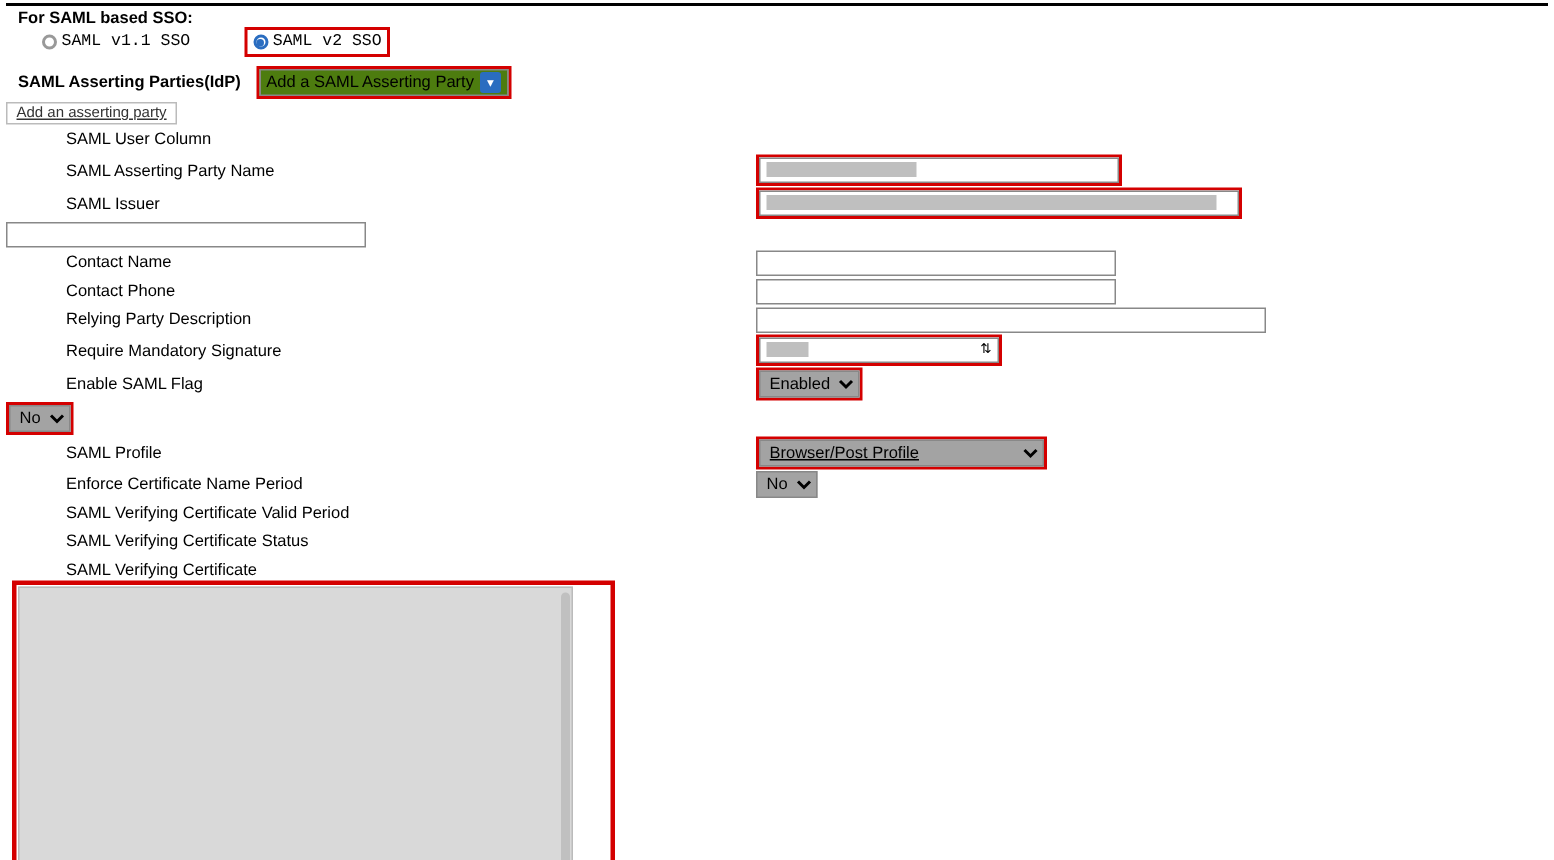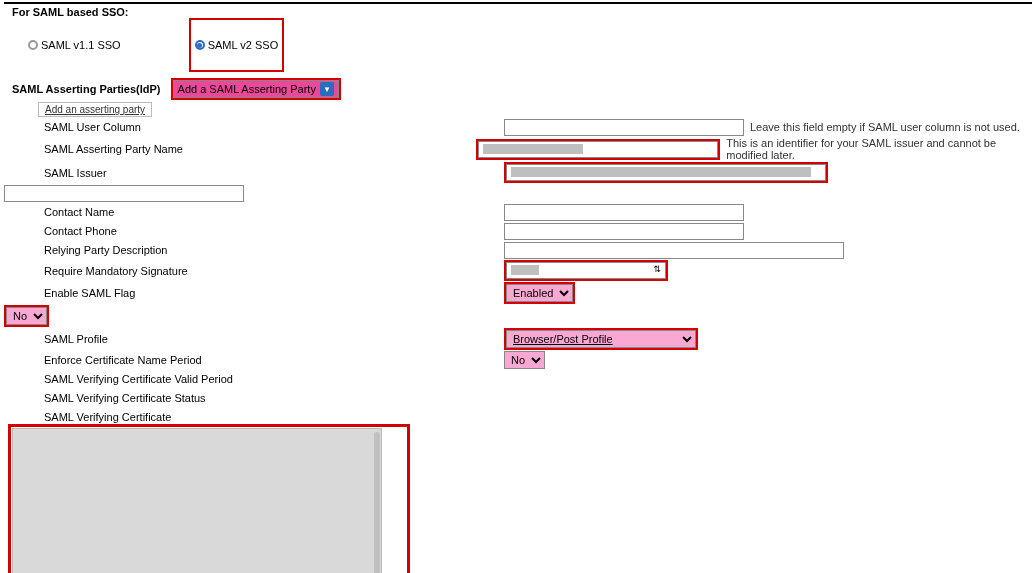--- a/index.html
+++ b/index.html
@@ -16,38 +16,38 @@
     .row { display: flex; align-items: center; min-height: 18px; margin-top: 1px; }
     .label-col { width: 500px; padding-left: 40px; }
     .input-col { display: flex; align-items: center; gap: 6px; }
     .hint { color: #333; }
     .text-input {
       width: 240px; height: 17px; border: 1px solid #888; padding: 1px 2px;
       font-size: 11px; background: #fff;
     }
     .text-input-wide { width: 240px; }
     .select {
-      height: 18px; border: 1px solid #888; font-size: 11px; background: #f9a8d4;
+      height: 18px; border: 1px solid #888; font-size: 11px; background: #a3a3a3;
       padding: 0 2px;
     }
-    .radio-line { display: flex; align-items: center; gap: 68px; padding-left: 24px; }
+    .radio-line { display: flex; align-items: center; gap: 36px; padding-left: 24px; font-family: Liberation Mono, monospace; }
     .radio-opt { display: inline-flex; align-items: center; gap: 3px; }
-    .red-box { border: 2px solid #d40000; padding: 19px 4px; display: inline-flex; align-items: center; gap: 3px; }
+    .red-box { border: 2px solid #d40000; padding: 2px 4px; display: inline-flex; align-items: center; gap: 3px; }
     .red-box-tight { border: 2px solid #d40000; display: inline-flex; align-items: center; }
     .dropdown-control {
-      display: inline-flex; align-items: center; border: 1px solid #888; background: #ec4899;
+      display: inline-flex; align-items: center; border: 1px solid #888; background: #4d7c0f;
       height: 18px; padding: 0 4px; font-size: 11px; gap: 4px;
     }
     .dropdown-btn {
       width: 14px; height: 14px; background: #2a6dc0; display: inline-flex;
       align-items: center; justify-content: center; color: #fff; border-radius: 2px;
       font-size: 9px;
     }
     .add-link {
-      display: inline-block; margin-left: 34px; margin-top: 2px;
+      display: inline-block; margin-top: 2px;
       border: 1px solid #bbb; padding: 1px 6px; color: #333; font-size: 10px;
     }
     .textarea {
       width: 370px; height: 210px; border: 1px solid #bbb; background: #d9d9d9;
       resize: none; font-family: monospace; font-size: 10px; padding: 2px;
     }
     .textarea-wrap { position: relative; display: inline-block; }
     .red-outline-big {
       position: absolute; border: 3px solid #d40000; pointer-events: none;
     }
@@ -93,36 +93,31 @@
       <span class="dropdown-btn">▾</span>
     </span>
   </span>
 </div>
 
 <a href="#" class="add-link">Add an asserting party</a>
 
 
 <div class="row">
   <div class="label-col">SAML User Column</div>
-  <div class="input-col">
-    <input class="text-input text-input-wide" style="">
-    <span class="hint">Leave this field empty if SAML user column is not used.</span>
-  </div>
 </div>
 
 
 <div class="row">
   <div class="label-col">SAML Asserting Party Name</div>
   <div class="input-col">
     <span class="field-red-wrap">
       <span class="redacted-input">
         <span class="redact-bar" style="width:100px;"></span>
       </span>
     </span>
-    <span class="hint">This is an identifier for your SAML issuer and cannot be modified later.</span>
   </div>
 </div>
 
 
 <div class="row">
   <div class="label-col">SAML Issuer</div>
   <div class="input-col">
     <span class="field-red-wrap">
       <span class="redacted-input" style="width:320px;">
         <span class="redact-bar" style="width:300px;"></span>

